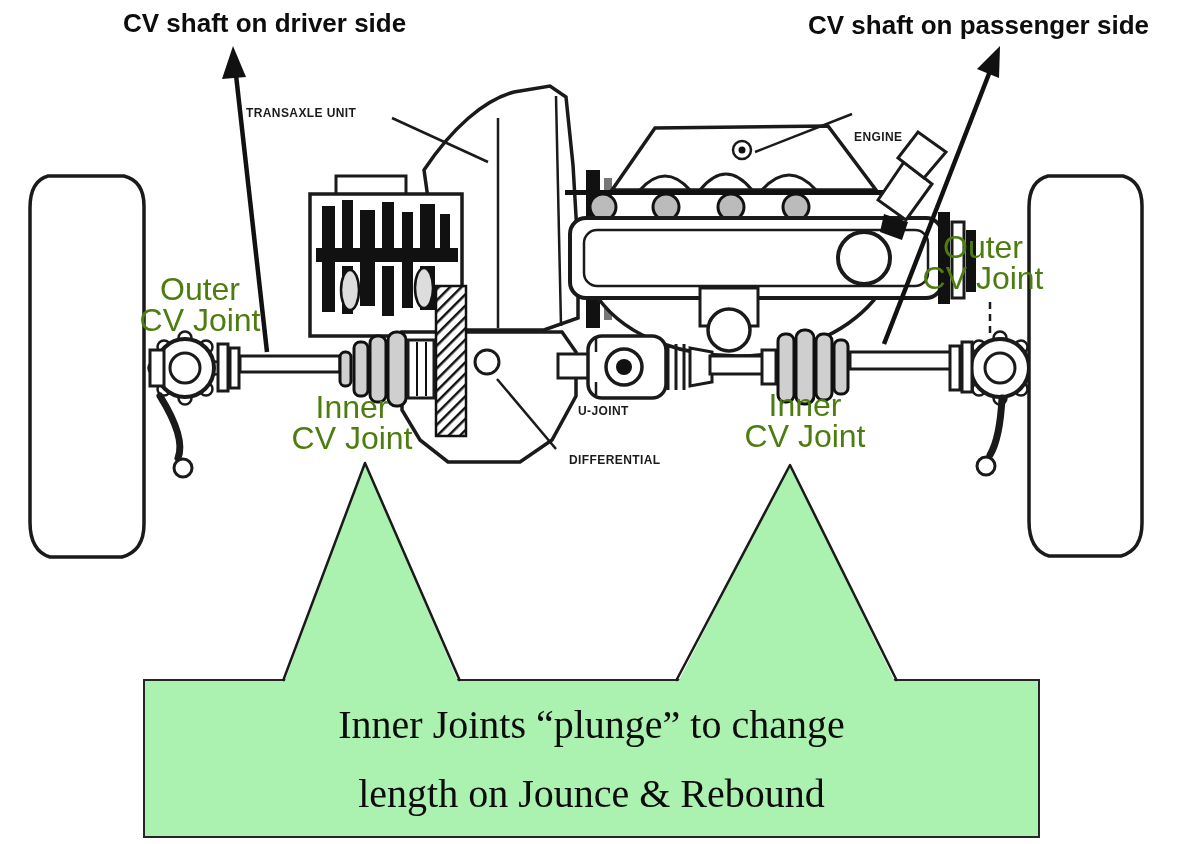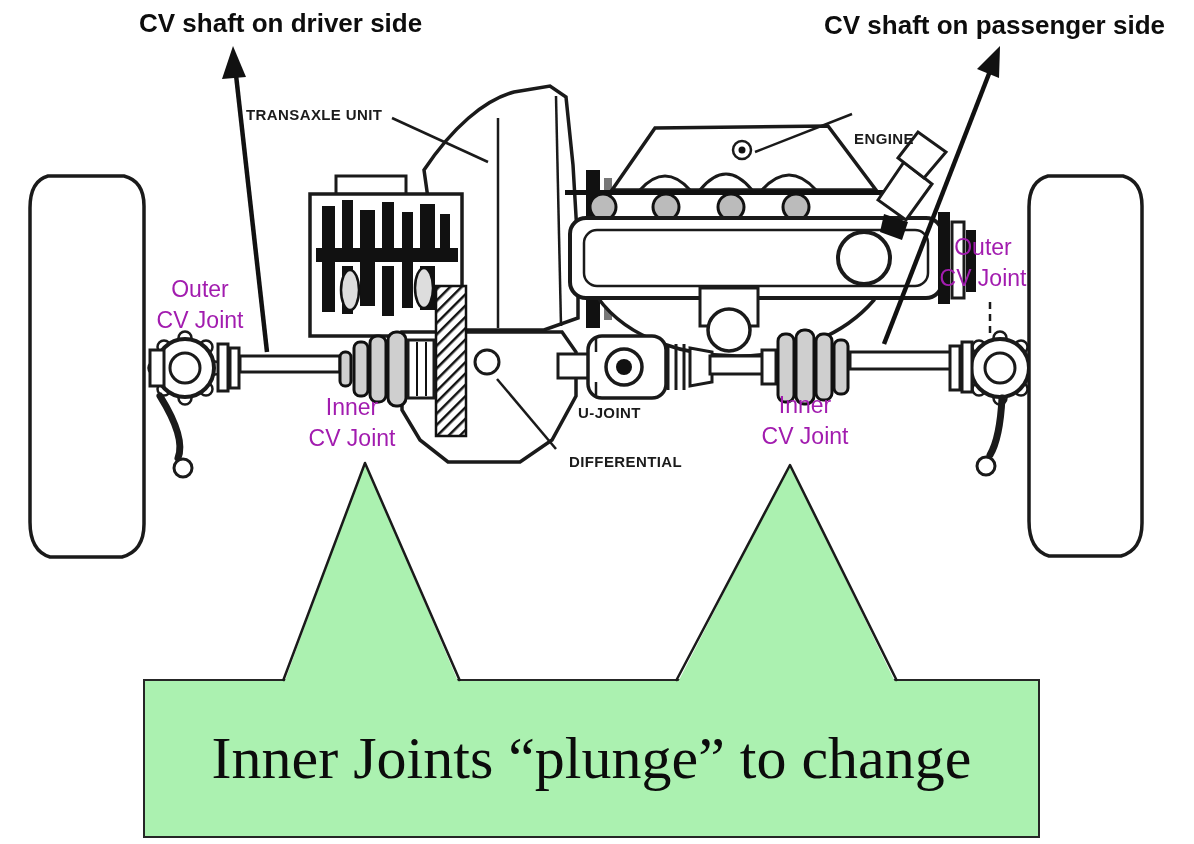--- a/index.html
+++ b/index.html
@@ -4,51 +4,52 @@
 <style>
   :root { --green:#abf1b0; --ink:#1a1a1a; }
   * { margin:0; padding:0; box-sizing:border-box; }
   html,body { background:#fff; }
   .stage {
     position:relative; width:1194px; height:844px; background:#fff;
     overflow:hidden; font-family:"Liberation Sans", sans-serif;
   }
   .abs { position:absolute; }
   .lbl-top {
-    font-weight:700; font-size:26px; color:#0d0d0d; white-space:nowrap; z-index:3;margin-left:16px;
+    font-weight:700; font-size:26px; color:#0d0d0d; white-space:nowrap; z-index:3;
   }
   .lbl-small {
-    font-weight:700; font-size:15px; letter-spacing:.4px; color:#1b1b1b;
+    font-weight:700; font-size:12px; letter-spacing:.4px; color:#1b1b1b;
     white-space:nowrap; z-index:3;
   }
   .lbl-joint {
-    font-weight:400; font-size:23px; color:#a21caf; line-height:31px;
+    font-weight:400; font-size:32px; color:#4d7c0f; line-height:31px;
     text-align:center; width:150px; z-index:3;
   }
   .callout-box {
     left:143px; top:679px; width:897px; height:159px;
     background:var(--green); border:2.5px solid #262626; z-index:0;
     display:flex; flex-direction:column; align-items:center; justify-content:center;
   }
   .callout-text {
-    font-family:"Liberation Serif", serif; font-size:60px; line-height:69px;
+    font-family:"Liberation Serif", serif; font-size:40px; line-height:69px;
     color:#0c0c0c; white-space:nowrap; text-align:center;
   }
   svg.schematic { position:absolute; left:0; top:0; z-index:1; }
   .ink { stroke:var(--ink); fill:#fff; }
   .green-shape { fill:var(--green); }
   .green-edge { fill:none; stroke:#1a1a1a; stroke-width:2.5; stroke-linejoin:round; }
 </style>
 </head>
 <body>
 
 <div class="stage">
 
   <div class="abs callout-box">
     <div class="callout-text">Inner Joints “plunge” to change</div>
+    <div class="callout-text">length on Jounce &amp; Rebound</div>
   </div>
 
   <svg class="schematic" width="1194" height="844" viewBox="0 0 1194 844">
     <defs>
       <pattern id="hatch" width="8" height="8" patternUnits="userSpaceOnUse" patternTransform="rotate(45)">
         <rect width="8" height="8" fill="#fff"></rect>
         <line x1="1" y1="0" x2="1" y2="8" stroke="#111" stroke-width="3"></line>
       </pattern>
     </defs>
 

